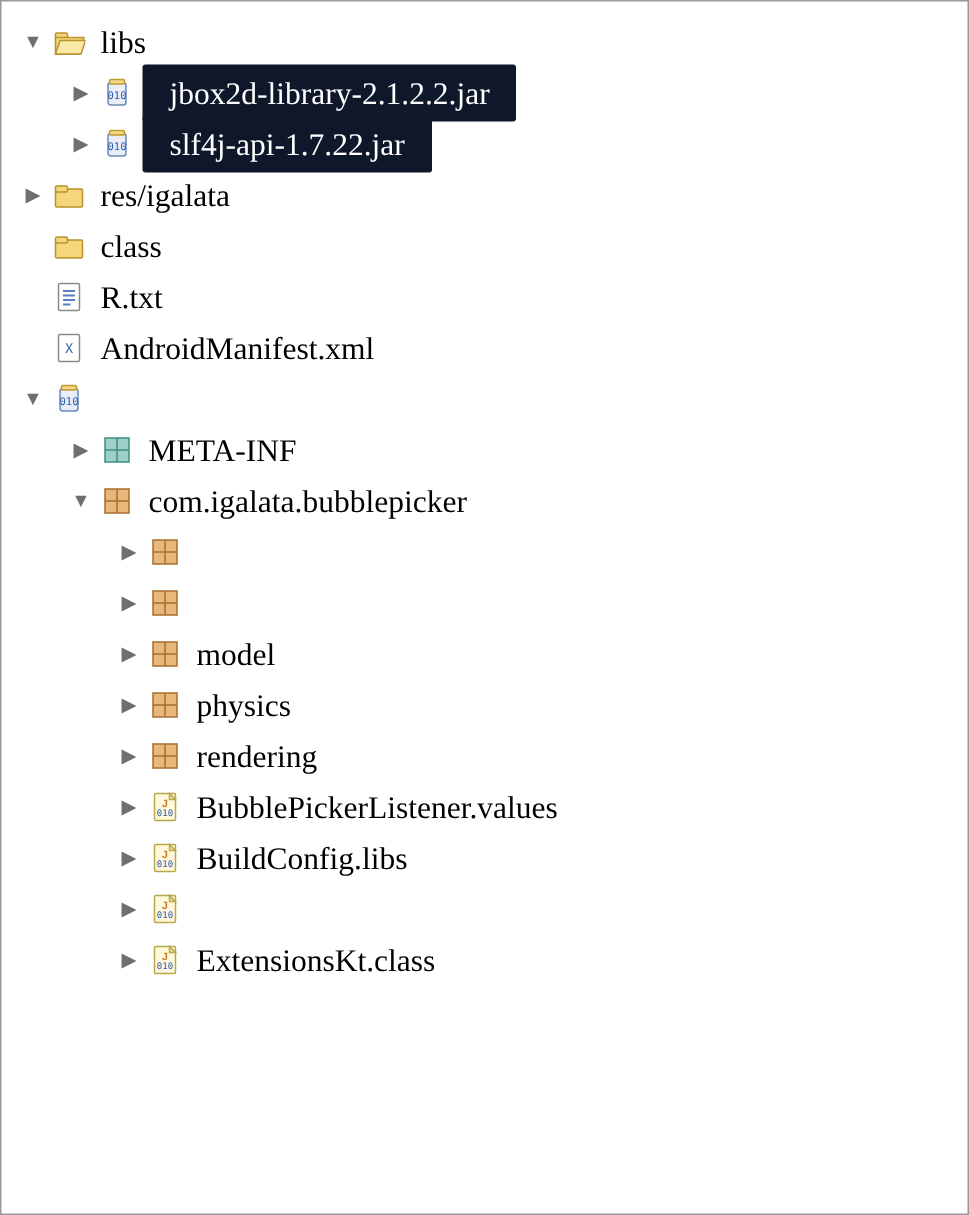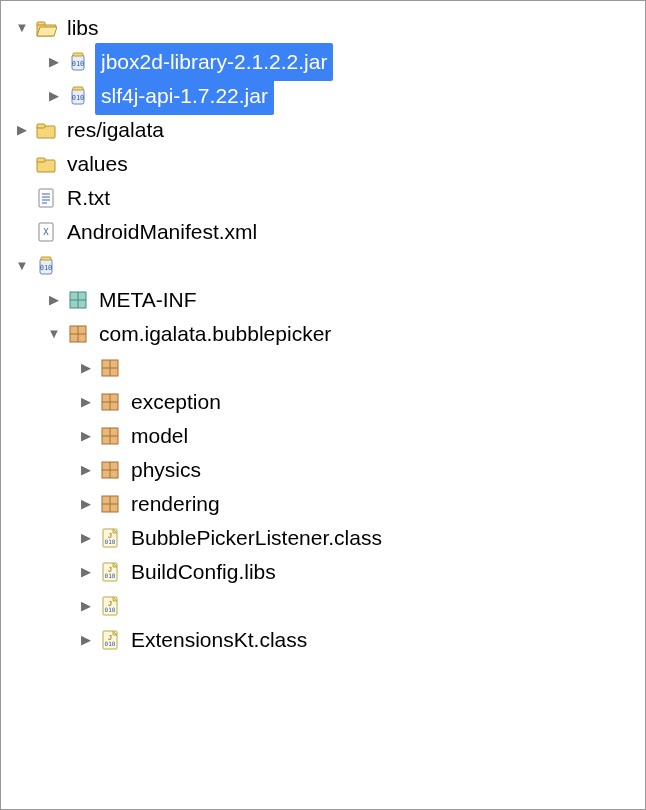--- a/index.html
+++ b/index.html
@@ -39,25 +39,26 @@
     width: 22px;
     height: 22px;
     display: inline-flex;
     align-items: center;
     justify-content: center;
     margin: 0 6px 0 4px;
     flex-shrink: 0;
   }
   .label {
     padding: 0 4px;
+    font-family: Liberation Serif, serif;
   }
   .label.selected {
-    background: #3b82f6;
+    background: #0f172a;
     color: #fff;
-    padding: 2px 6px;
+    padding: 2px 18px;
     border-radius: 2px;
   }
   .indent-0 { padding-left: 4px; }
   .indent-1 { padding-left: 36px; }
   .indent-2 { padding-left: 68px; }
   svg { display: block; }
 </style>
 </head>
 <body>
 
@@ -99,21 +100,21 @@
         </span>
         <span class="label">res/igalata</span>
       </div>
       <div class="tree-row indent-0">
         <span class="arrow blank">▶</span>
         <span class="icon">
           <svg width="22" height="22" viewBox="0 0 22 22">
             <use href="#ico-folder"></use>
           </svg>
         </span>
-        <span class="label">values</span>
+        <span class="label">class</span>
       </div>
       <div class="tree-row indent-0">
         <span class="arrow blank">▶</span>
         <span class="icon">
           <svg width="22" height="22" viewBox="0 0 22 22">
             <use href="#ico-txt"></use>
           </svg>
         </span>
         <span class="label">R.txt</span>
       </div>
@@ -160,21 +161,20 @@
           </svg>
         </span>
       </div>
       <div class="tree-row indent-2">
         <span class="arrow">▶</span>
         <span class="icon">
           <svg width="22" height="22" viewBox="0 0 22 22">
             <use href="#ico-package"></use>
           </svg>
         </span>
-        <span class="label">exception</span>
       </div>
       <div class="tree-row indent-2">
         <span class="arrow">▶</span>
         <span class="icon">
           <svg width="22" height="22" viewBox="0 0 22 22">
             <use href="#ico-package"></use>
           </svg>
         </span>
         <span class="label">model</span>
       </div>
@@ -196,21 +196,21 @@
         </span>
         <span class="label">rendering</span>
       </div>
       <div class="tree-row indent-2">
         <span class="arrow">▶</span>
         <span class="icon">
           <svg width="22" height="22" viewBox="0 0 22 22">
             <use href="#ico-class"></use>
           </svg>
         </span>
-        <span class="label">BubblePickerListener.class</span>
+        <span class="label">BubblePickerListener.values</span>
       </div>
       <div class="tree-row indent-2">
         <span class="arrow">▶</span>
         <span class="icon">
           <svg width="22" height="22" viewBox="0 0 22 22">
             <use href="#ico-class"></use>
           </svg>
         </span>
         <span class="label">BuildConfig.libs</span>
       </div>

